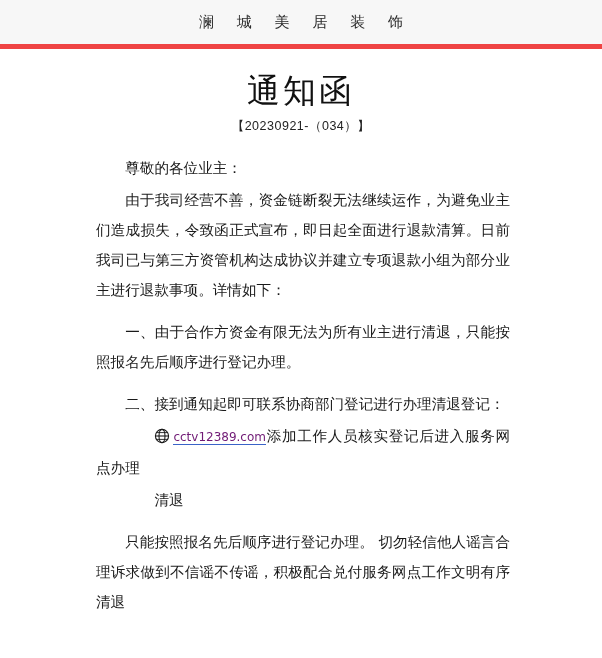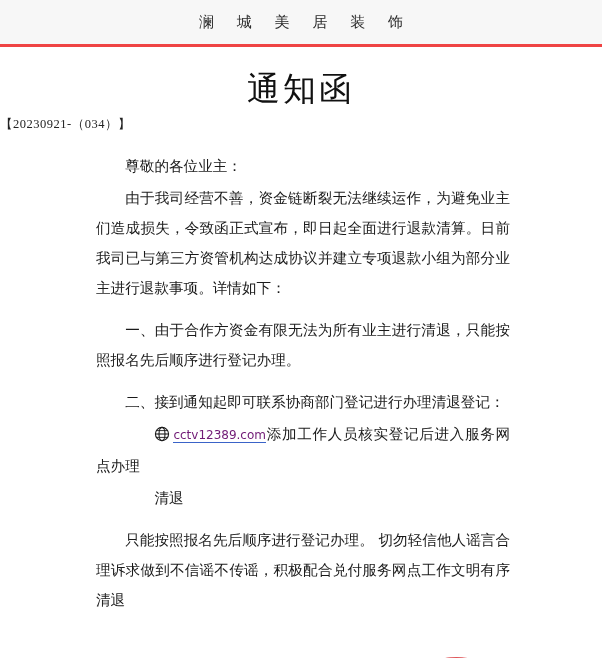--- a/index.html
+++ b/index.html
@@ -18,21 +18,21 @@
   .page {
     position: relative;
     width: 602px;
     height: 658px;
     box-sizing: border-box;
   }
   
   .header {
     height: 44px;
     background: #f7f7f7;
-    border-bottom: 3px solid #ef4444;
+    border-bottom: 5px solid #ef4444;
     display: flex;
     align-items: center;
     justify-content: center;
   }
   .header-title {
     font-family: "DejaVu Sans", sans-serif;
     font-size: 15px;
     letter-spacing: 9px;
     color: #2b2b2b;
     padding-left: 9px;
@@ -43,22 +43,22 @@
     text-align: center;
     font-family: "DejaVu Serif", serif;
     font-weight: normal;
     font-size: 33px;
     letter-spacing: 3px;
     color: #111111;
     margin-top: 24px;
     line-height: 1.1;
   }
   .doc-number {
-    text-align: left;
-    font-family: Liberation Serif, serif;
+    text-align: center;
+    font-family: Liberation Sans, sans-serif;
     font-size: 12.5px;
     color: #222222;
     margin-top: 9px;
     letter-spacing: 0.5px;
   }
   
   .body-wrap {
     margin: 18px 74px 0 96px;
     font-family: "DejaVu Sans", sans-serif;
     font-size: 14.6px;

